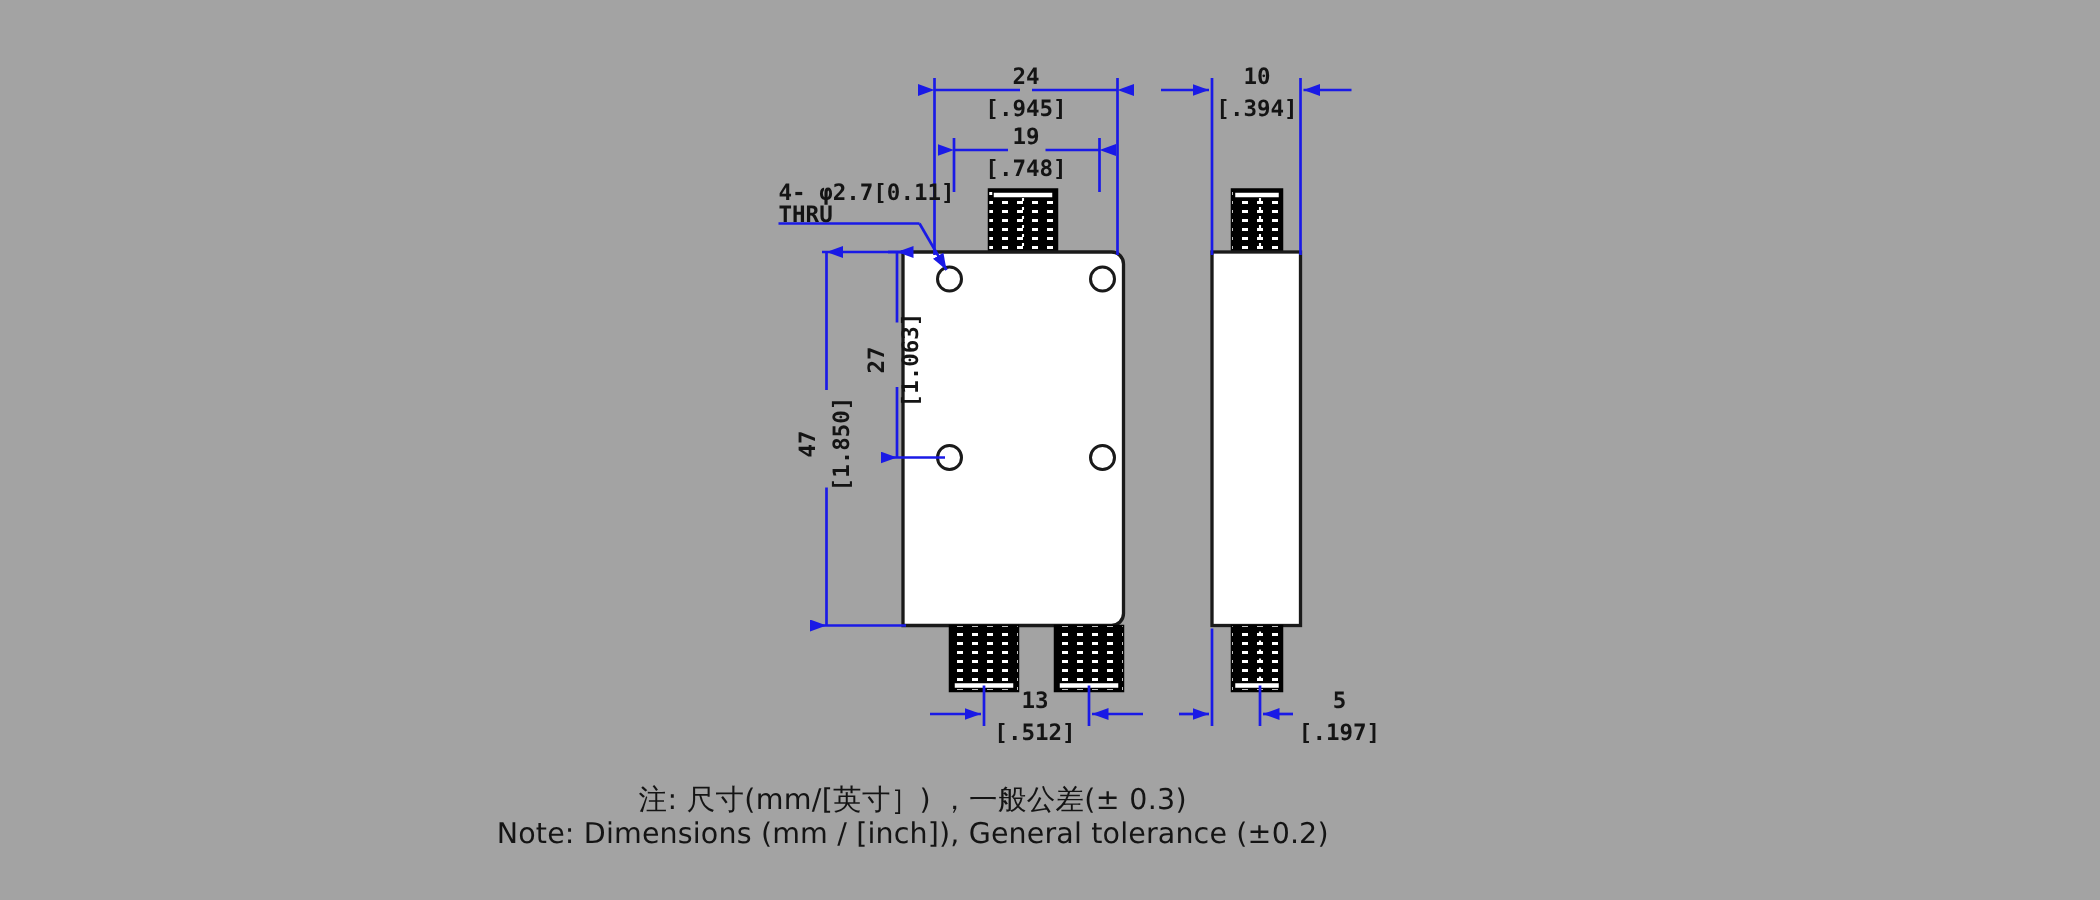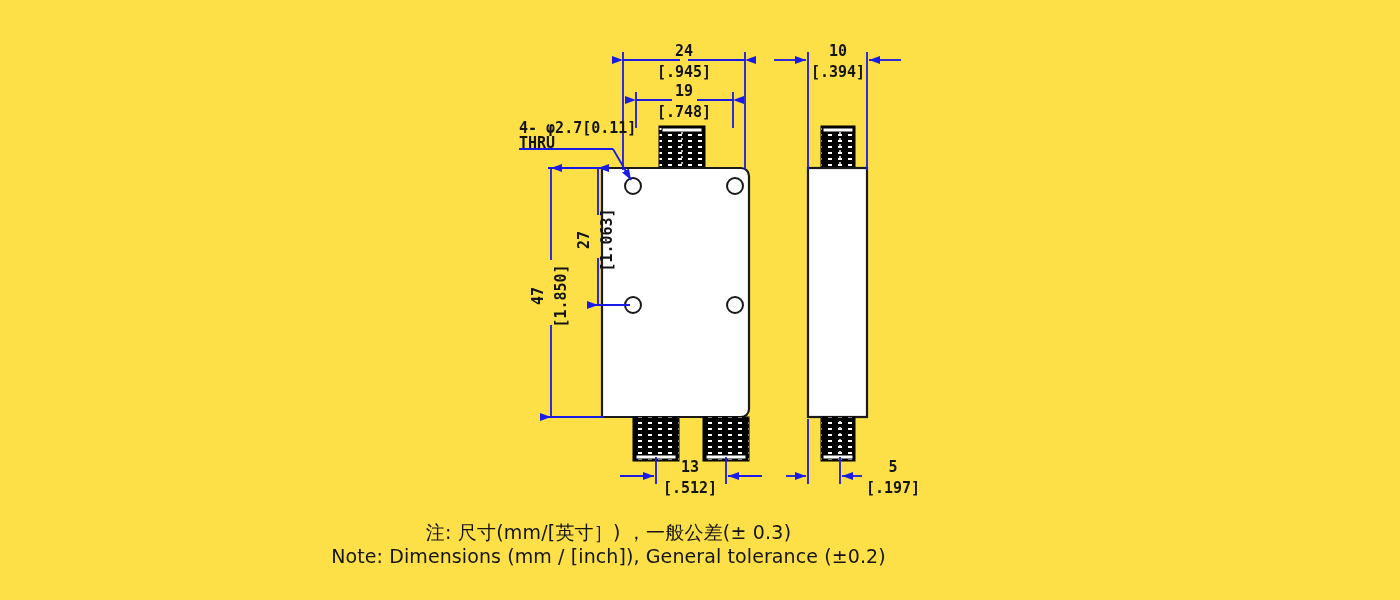--- a/index.html
+++ b/index.html
@@ -1,18 +1,18 @@
 <!DOCTYPE html>
 <html><head>
 <meta charset="utf-8">
 <style>
   html,body{margin:0;padding:0;background:#ffffff;}
   body{width:1400px;height:600px;overflow:hidden;
        font-family:"DejaVu Sans","Liberation Sans",sans-serif;}
-  #stage{position:relative;width:1400px;height:600px;background:#fde047;}
+  #stage{position:relative;width:1400px;height:600px;background:#a3a3a3;}
   #drawing{position:absolute;left:0;top:0;width:1400px;height:600px;}
   .caption{position:absolute;left:0;width:1217px;text-align:center;
            color:#141414;font-family:"DejaVu Sans","Liberation Sans",sans-serif;}
   .cap-cn{top:520px;font-size:19px;letter-spacing:.2px;}
   .cap-en{top:545px;font-size:19px;letter-spacing:.1px;}
 </style>
 </head>
 <body>
 
 <div id="stage">

